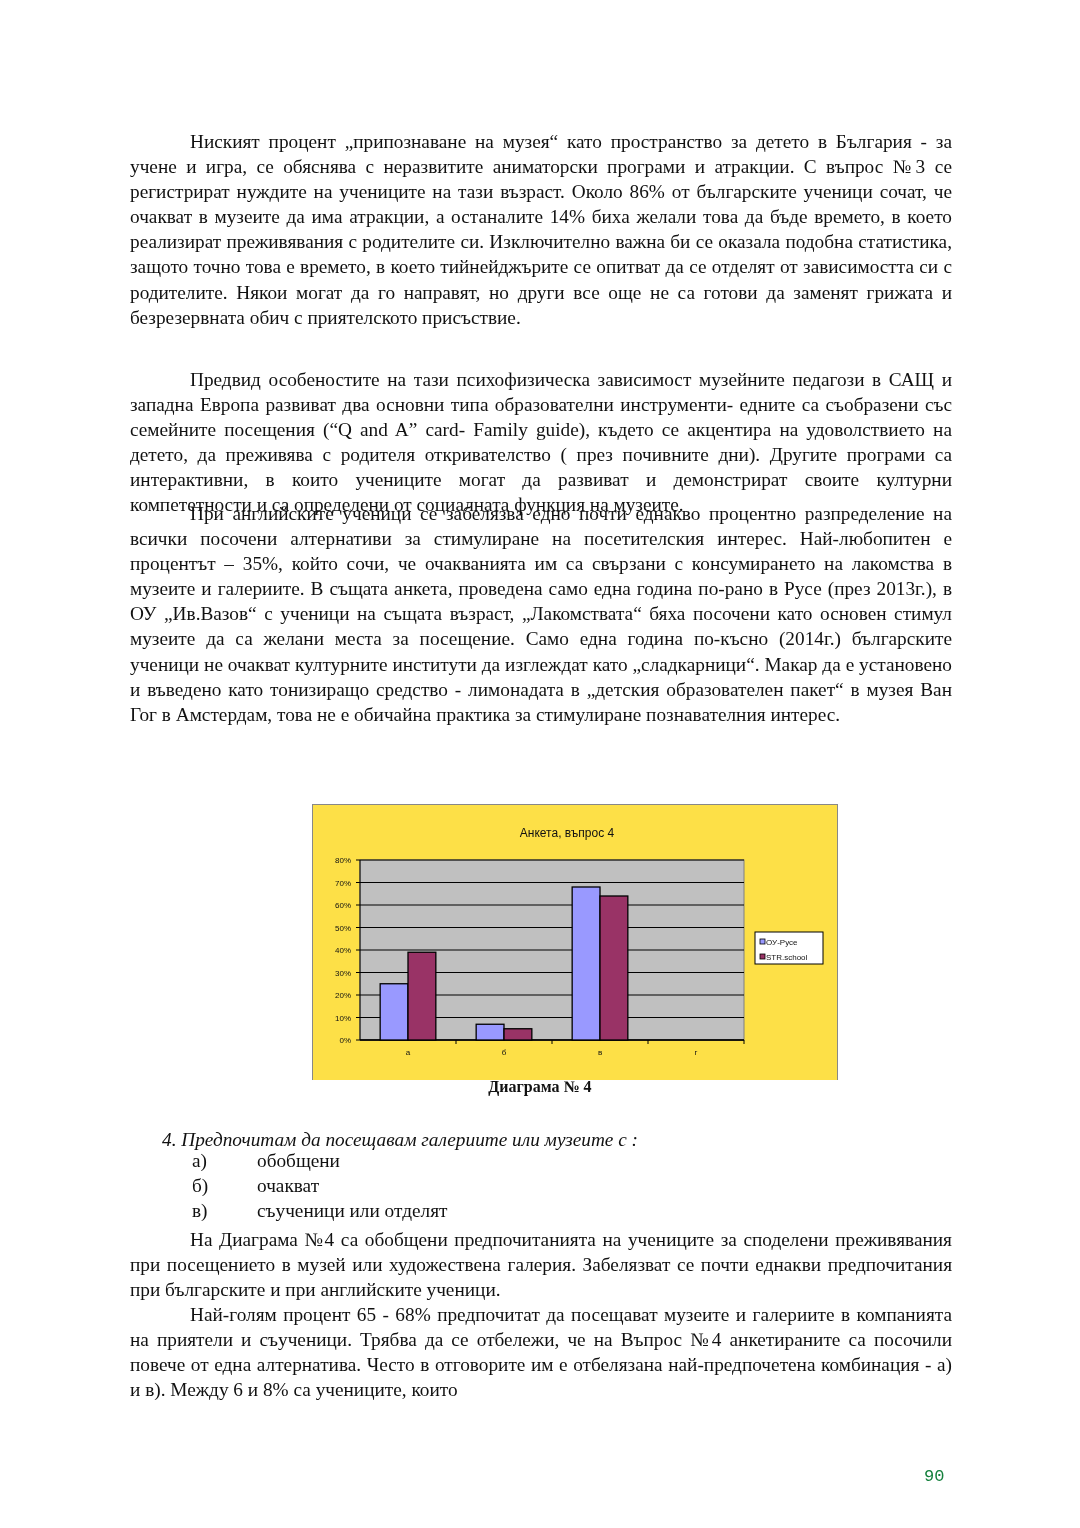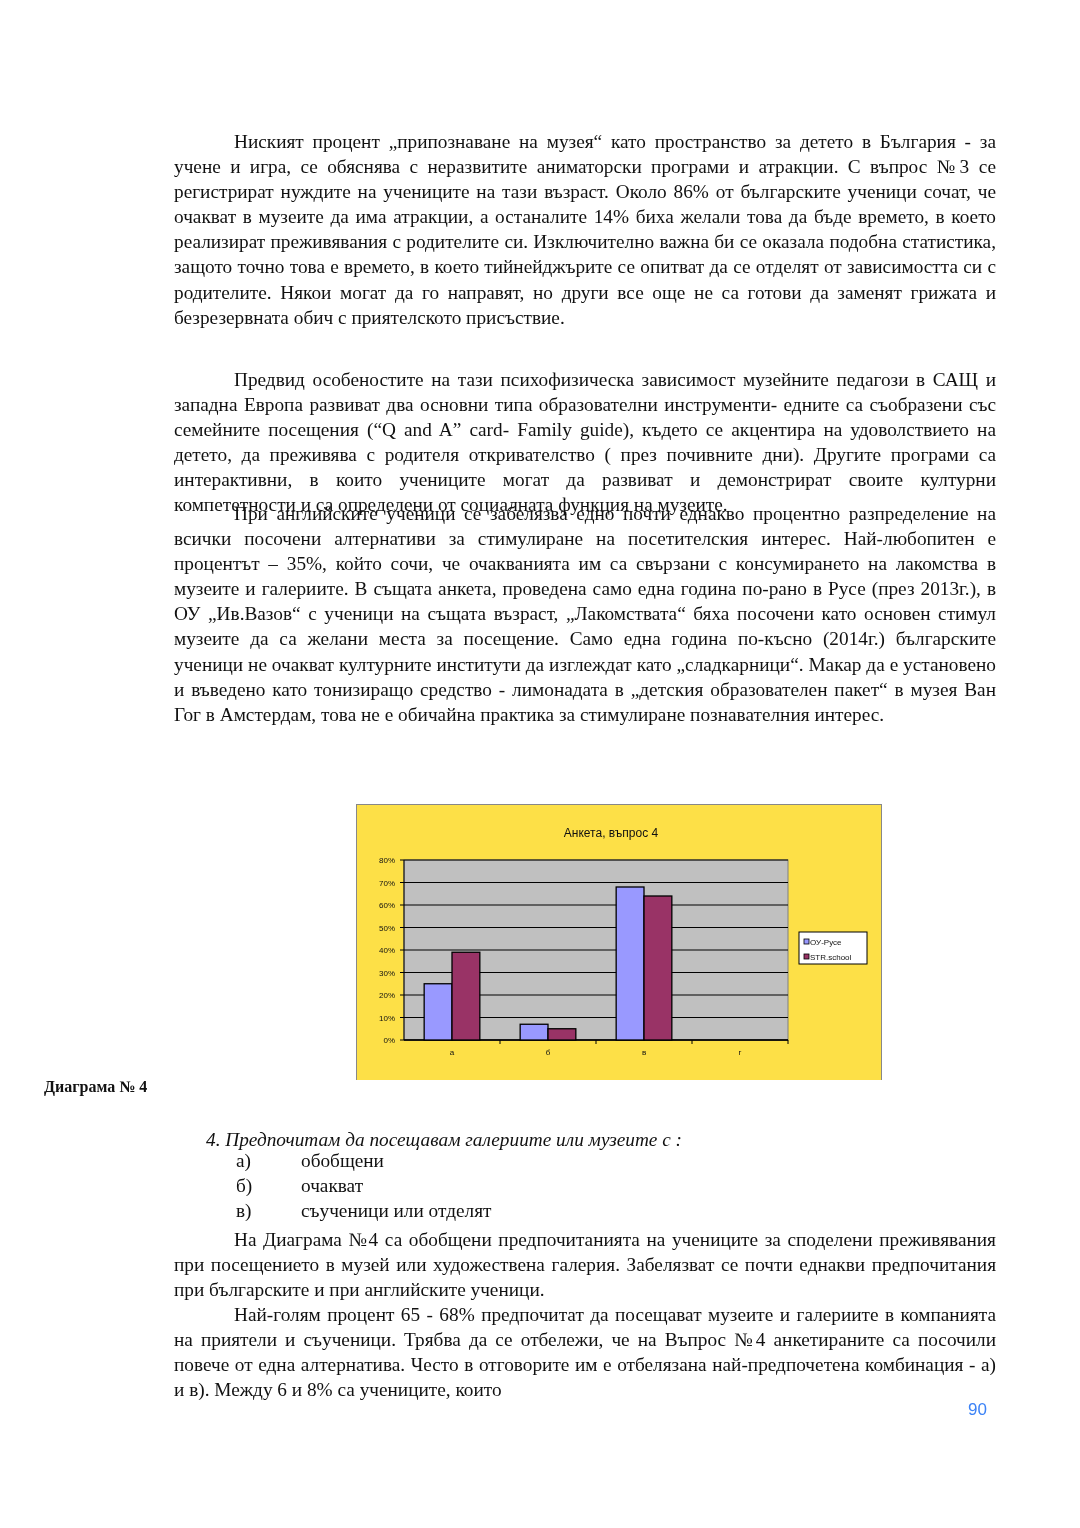--- a/index.html
+++ b/index.html
@@ -1,47 +1,47 @@
 <!DOCTYPE html>
 <html><head>
 <meta charset="utf-8">
 <style>
   html, body { margin: 0; padding: 0; background: #ffffff; }
   body { width: 1080px; height: 1528px; position: relative; overflow: hidden; }
-  .page { position: absolute; left: 0; top: 0; width: 922px; height: 1528px; background: #fff; margin-left: 44px; }
+  .page { position: absolute; left: 0; top: 0; width: 922px; height: 1528px; background: #fff; }
   .text {
     position: absolute; left: 130px; width: 822px;
     font-family: "Liberation Serif", serif; font-size: 19.3px; line-height: 25.1px; color: #111;
   }
   .text p { margin: 0; text-align: justify; text-indent: 60px; }
   #p1 { top: 129px; }
   #p2 { top: 367px; }
   #p3 { top: 501px; }
   .chart-box {
     position: absolute; left: 312px; top: 804px; width: 524px; height: 275px;
     border-top: 1px solid #888; border-left: 1px solid #888; border-right: 1px solid #888;
     background: #fde047;
   }
   .chart-box svg { position: absolute; left: 0; top: 0; }
   .caption {
-    position: absolute; left: 0; width: 1080px; top: 1078px; text-align: left;
+    position: absolute; left: 0; width: 1080px; top: 1078px; text-align: center;
     font-family: "Liberation Serif", serif; font-weight: bold; font-size: 16px; color: #111;
   }
   .question {
     position: absolute; left: 162px; top: 1127px;
     font-family: "Liberation Serif", serif; font-size: 19.3px; line-height: 25px; color: #111; font-style: italic;
   }
   .opt { position: absolute; font-family: "Liberation Serif", serif; font-size: 19.3px; color: #111; }
   .opt .lbl { position: absolute; left: 0; }
   .opt .val { position: absolute; left: 65px; white-space: nowrap; }
   #p4 { top: 1227px; }
   #p5 { top: 1302px; }
   .page-num {
-    position: absolute; left: 924px; top: 1400px;
-    font-family: Liberation Sans, sans-serif; font-size: 17px; color: #3b82f6;
+    position: absolute; left: 924px; top: 1467px;
+    font-family: Liberation Mono, monospace; font-size: 17px; color: #15803d;
   }
 </style>
 </head>
 <body>
 
 <div class="page">
   <div class="text" id="p1">
       <p>Ниският процент „припознаване на музея“ като пространство за детето в България - за учене и игра, се обяснява с неразвитите аниматорски програми и атракции. С въпрос №3 се регистрират нуждите на учениците на тази възраст. Около 86% от българските ученици сочат, че очакват в музеите да има атракции, а останалите 14% биха желали това да бъде времето, в което реализират преживявания с родителите си. Изключително важна би се оказала подобна статистика, защото точно това е времето, в което тийнейджърите се опитват да се отделят от зависимостта си с родителите. Някои могат да го направят, но други все още не са готови да заменят грижата и безрезервната обич с приятелското присъствие.</p>
     </div>
   <div class="text" id="p2">

